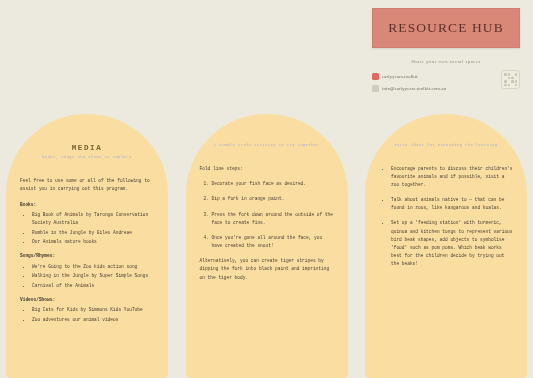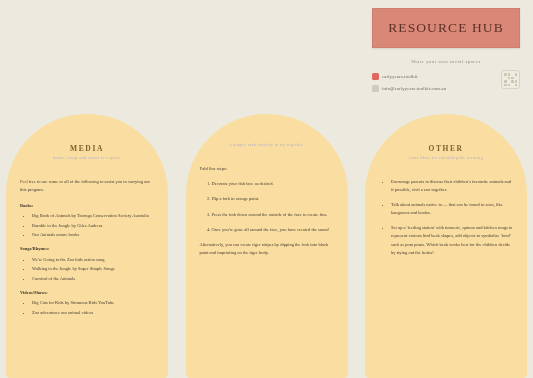--- a/index.html
+++ b/index.html
@@ -104,20 +104,21 @@
     padding: 0 6px;
   }
   .card {
     width: 162px;
     height: 264px;
     background: #fadda0;
     border-radius: 80px 80px 4px 4px;
     padding: 26px 10px 10px 10px;
     position: relative;
     overflow: hidden;
+    font-family: Liberation Mono, monospace;
   }
   .card-title {
     text-align: center;
     font-size: 7.5px;
     letter-spacing: 1.6px;
     color: #7a6330;
     font-weight: 700;
     margin-top: 4px;
   }
   .card-sub {
@@ -240,21 +241,20 @@
           <li>Decorate your fish face as desired.</li>
           <li>Dip a fork in orange paint.</li>
           <li>Press the fork down around the outside of the face to create fins.</li>
           <li>Once you're gone all around the face, you have created the snout!</li>
         </ol>
         <p>Alternatively, you can create tiger stripes by dipping the fork into black paint and imprinting on the tiger body.</p>
       </div>
     </div>
 
     <div class="card">
-      <div class="card-title">OTHER</div>
       <div class="card-sub">extra ideas for extending the learning</div>
       <div class="card-body">
         <ul class="spaced-list">
           <li>Encourage parents to discuss their children's favourite animals and if possible, visit a zoo together.</li>
           <li>Talk about animals native to — that can be found in zoos, like kangaroos and koalas.</li>
           <li>Set up a 'feeding station' with turmeric, quinoa and kitchen tongs to represent various bird beak shapes, add objects to symbolise 'food' such as pom poms. Which beak works best for the children decide by trying out the beaks!</li>
         </ul>
       </div>
     </div>
 

